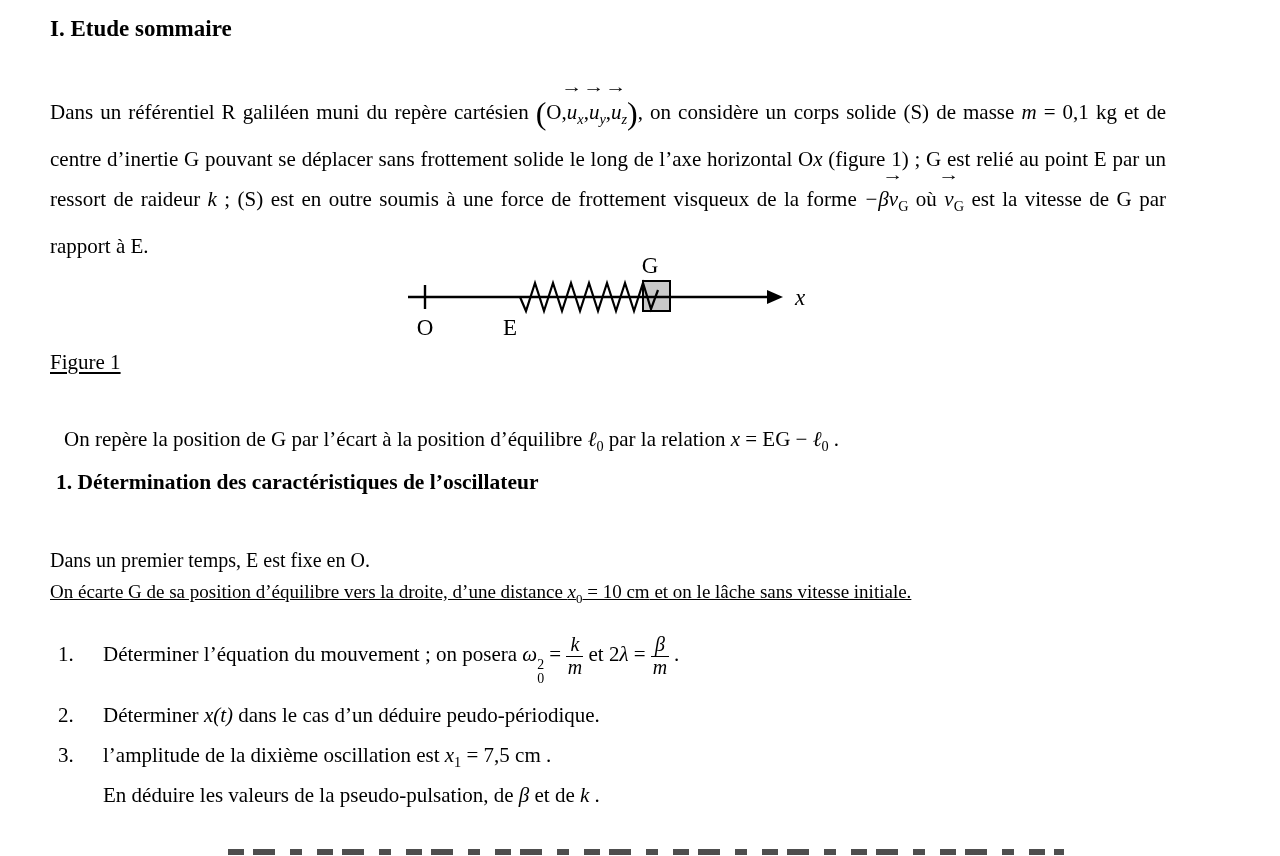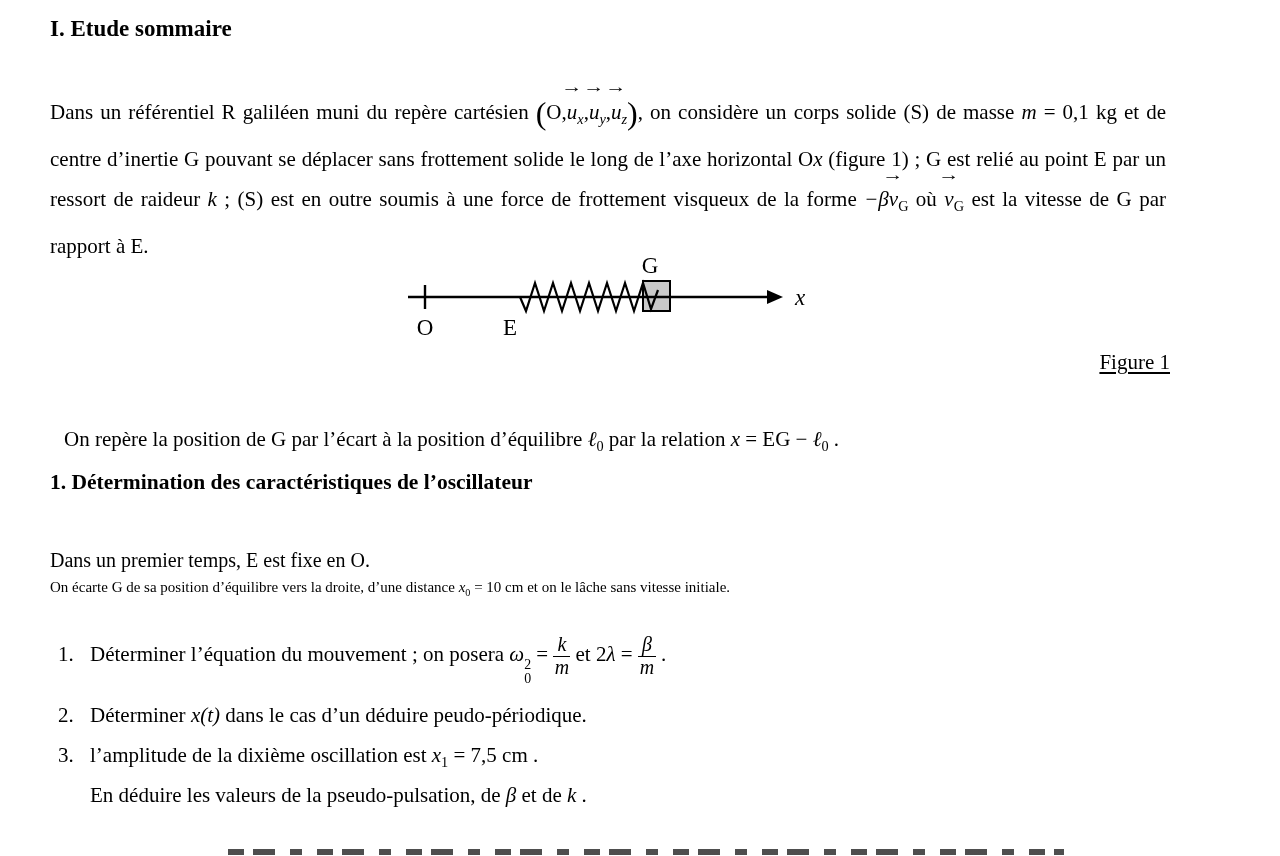--- a/index.html
+++ b/index.html
@@ -42,38 +42,38 @@
   .ss span { display:block; }
 
   
   .frac { display:inline-block; text-align:center; vertical-align:-0.65em;
           line-height:1.1; font-size:0.95em; }
   .frac .fnum { display:block; border-bottom:1.4px solid #000; padding:0 4px; }
   .frac .fden { display:block; }
 
   .figure-wrap { top:253px; left:398px; width:430px; height:95px; }
 
-  .fig-caption { top:350px; left:50px; width:1120px; text-align:right;
+  .fig-caption { top:350px; left:50px; width:1120px; text-align:left;
                  font-size:21px; }
   .fig-caption span { text-decoration:underline; text-underline-offset:3px; }
 
   .repere { top:402px; left:64px; width:1180px; font-size:21px;
             line-height:33px; white-space:nowrap; }
 
-  .sec-heading { top:470px; left:50px; font-size:21.5px; font-weight:bold; }
+  .sec-heading { top:470px; left:56px; font-size:21.5px; font-weight:bold; }
 
   .premier { top:524px; left:50px; width:1116px; font-size:20px; line-height:33px; }
 
-  .ecarte { top:556px; left:50px; width:1116px; font-size:15px;
-            line-height:33px; text-align:justify; }
+  .ecarte { top:556px; left:50px; width:1116px; font-size:19px;
+            line-height:33px; text-align:justify;text-decoration:underline; }
 
   .qlist { top:624px; left:50px; width:1126px; font-size:21px; }
   .li { display:flex; align-items:baseline; }
   .li .num { width:40px; flex:none; padding-left:8px; }
-  .li .li-body { flex:1; }
+  .li .li-body { flex:1;margin-left:13px; }
   .li1 { margin:10px 0 12px 0; }
   .li2 { line-height:33px; margin-bottom:7px; }
   .li3 { line-height:33px; }
   .li-line { display:block; }
 
   
   .clipped-row {
     top:849px; left:228px; width:836px; height:6px; opacity:0.8;
     background:repeating-linear-gradient(90deg,
       #222 0 16px, transparent 16px 25px,

